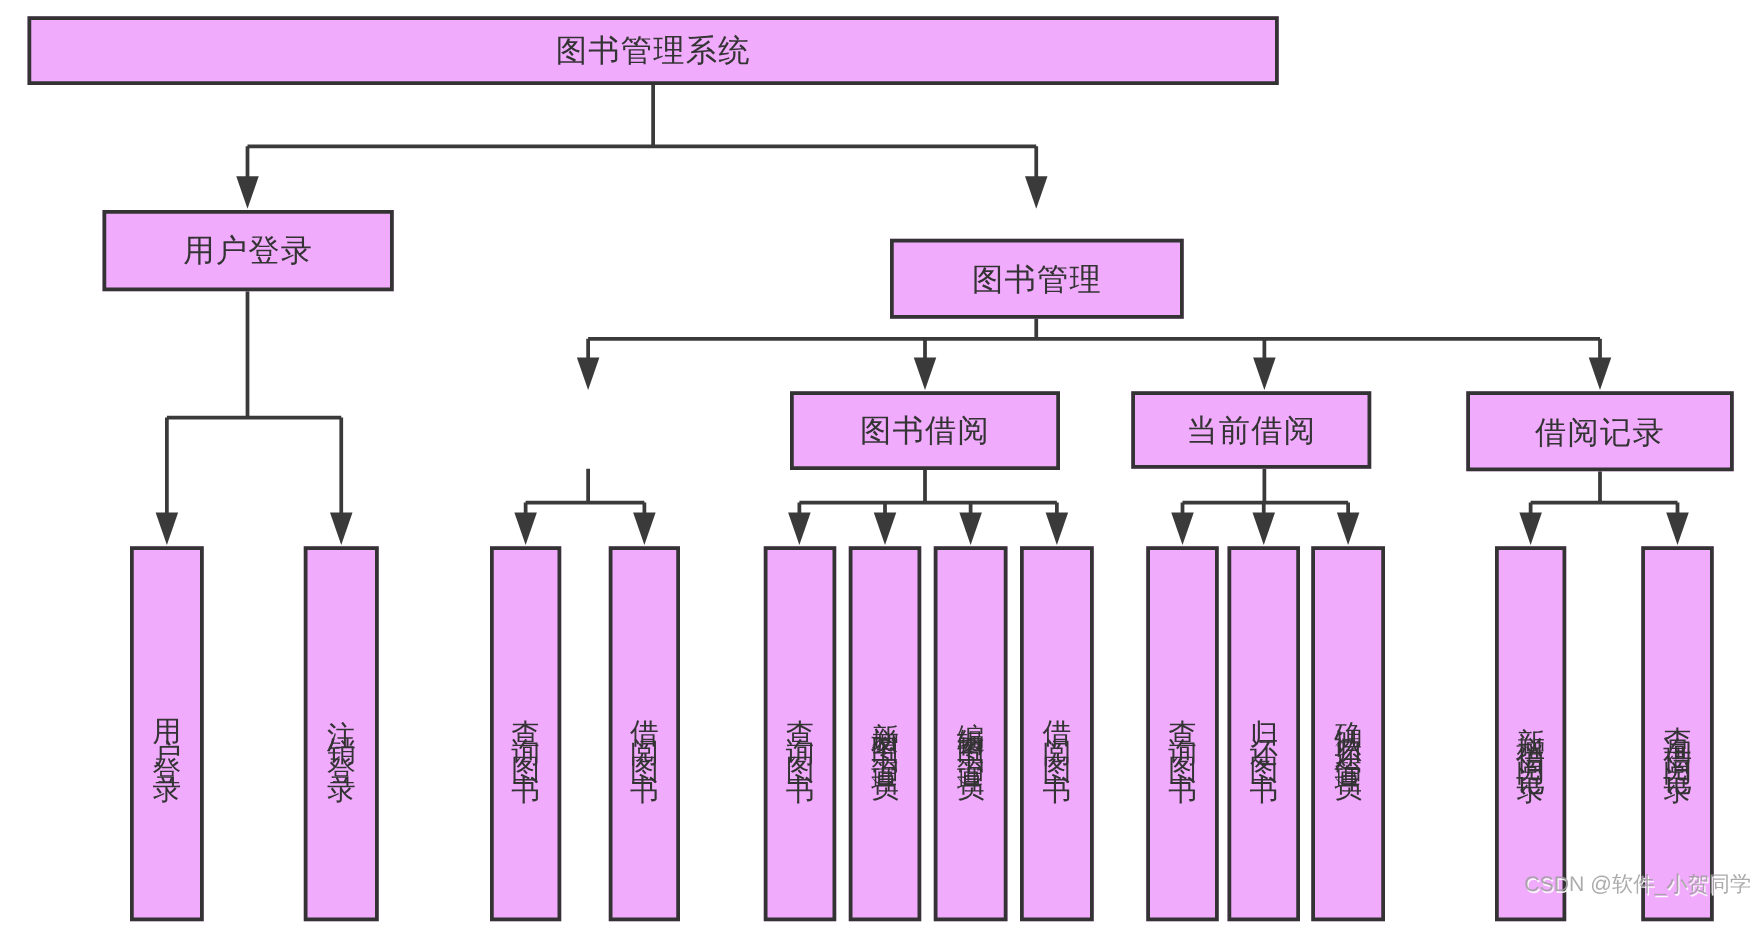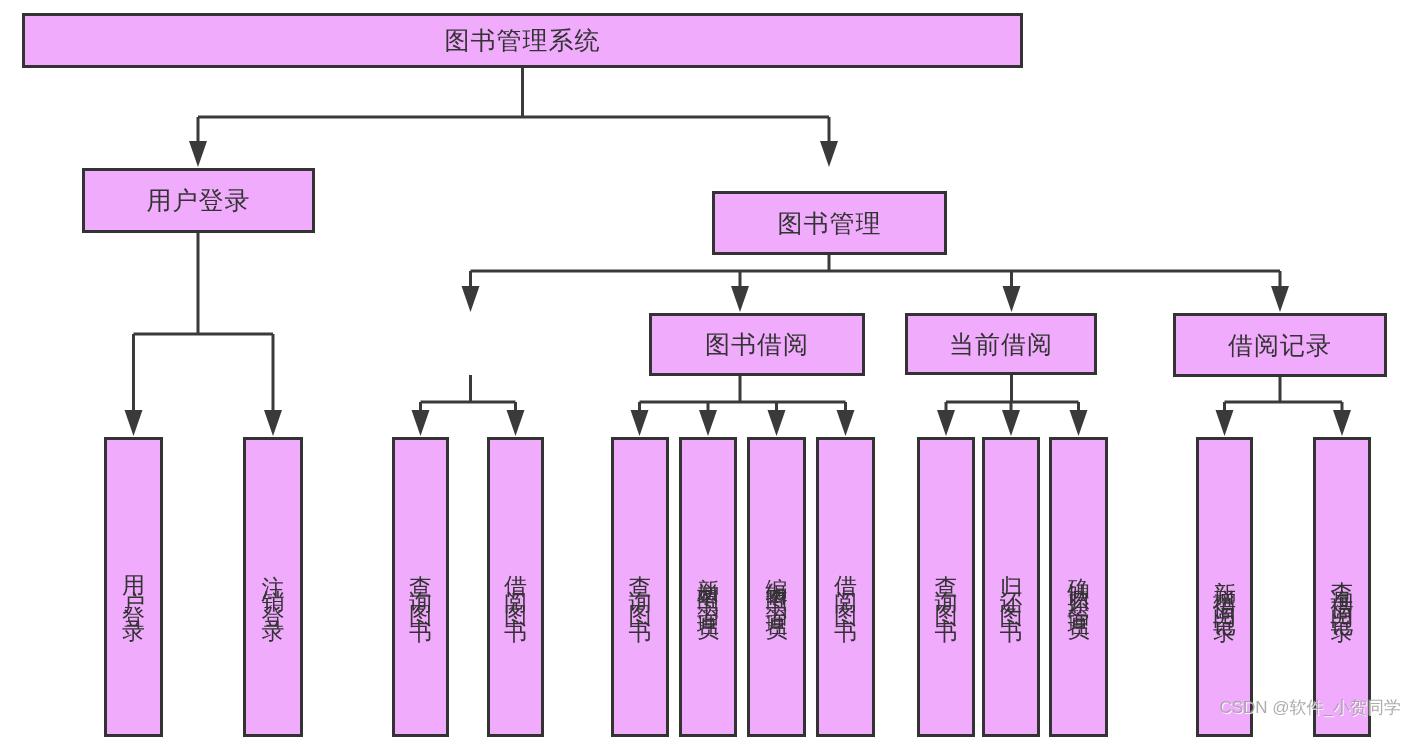--- a/index.html
+++ b/index.html
@@ -157,21 +157,21 @@
     <span>图书管理系统</span>
   </div>
 
   <div class="node node-h" style="left:82px; top:168px; width:233px; height:65px;">
     <span>用户登录</span>
   </div>
   <div class="node node-h" style="left:712px; top:168px; width:235px; height:64px;margin-top:23px;">
     <span>图书管理</span>
   </div>
 
-  <div class="node node-h" style="left:632px; top:313px; width:216px; height:63px;margin-left:17px;">
+  <div class="node node-h" style="left:632px; top:313px; width:216px; height:63px;">
     <span>图书借阅</span>
   </div>
   <div class="node node-h" style="left:905px; top:313px; width:192px; height:62px;">
     <span>当前借阅</span>
   </div>
   <div class="node node-h" style="left:1173px; top:313px; width:214px; height:64px;">
     <span>借阅记录</span>
   </div>
 
   <div class="node node-v" style="left:104px; top:437px; width:59px; height:300px;">

